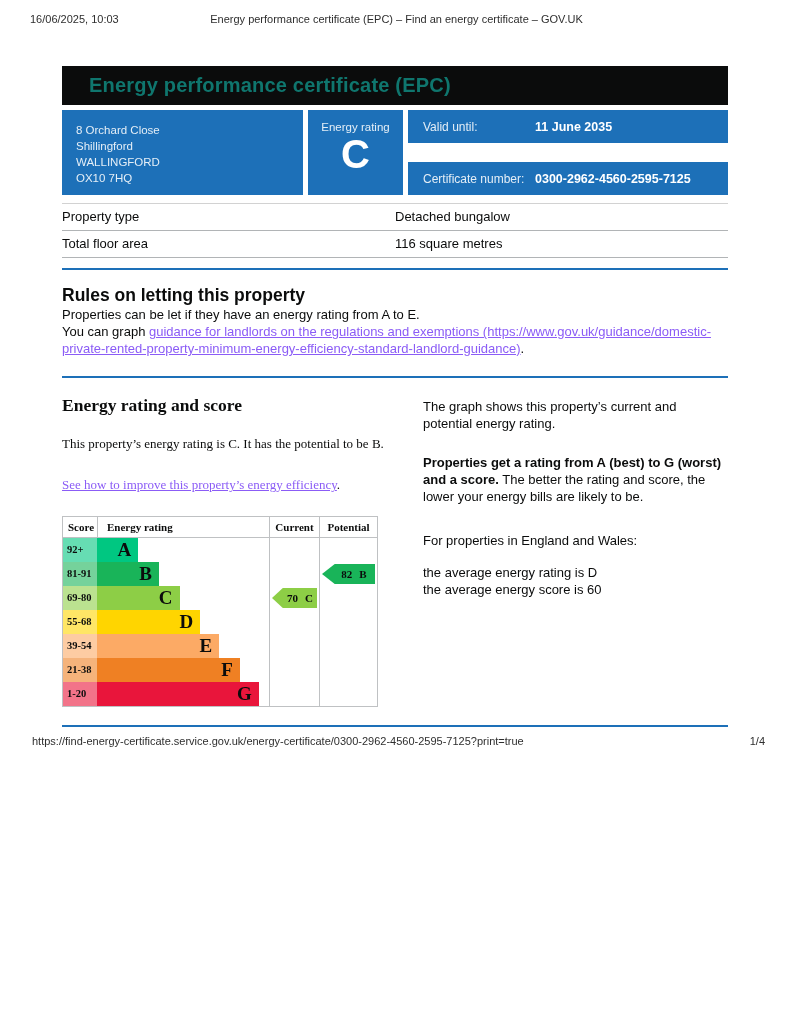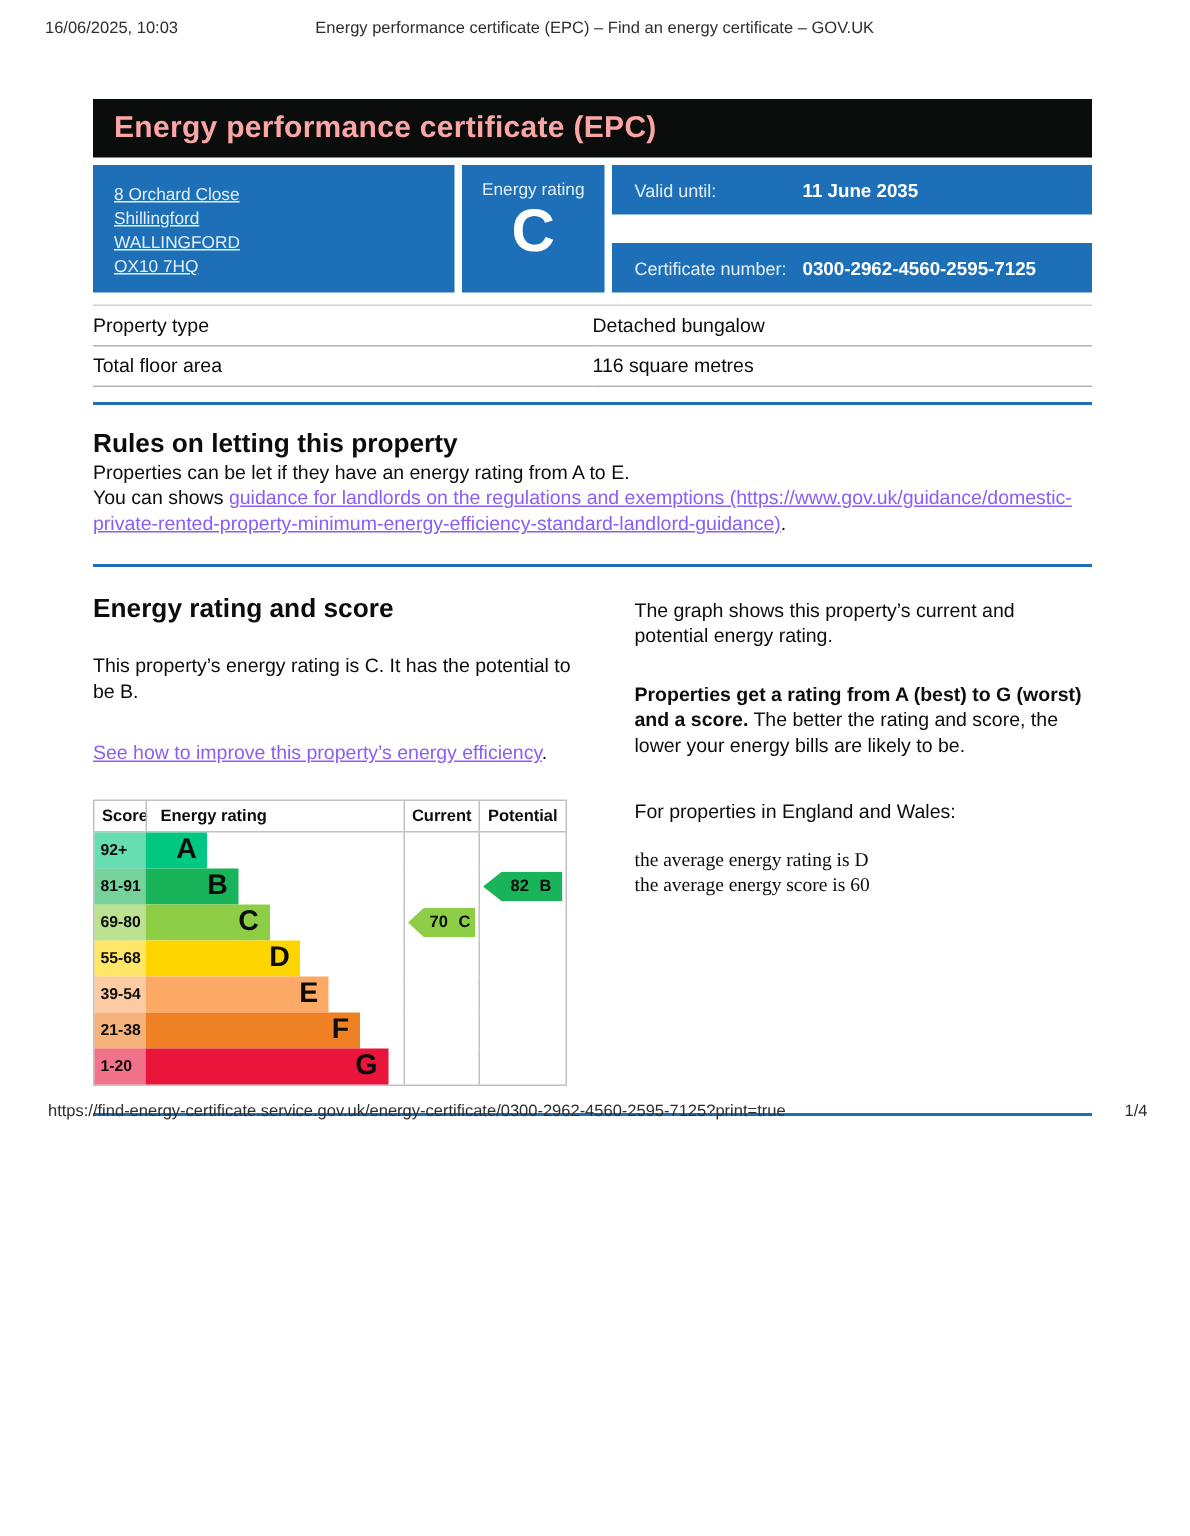--- a/index.html
+++ b/index.html
@@ -10,26 +10,26 @@
   
   .meta-row { position: absolute; top: 13px; left: 0; right: 0; height: 14px; font-size: 11px; color: #2e2e2e; }
   .meta-date { position: absolute; left: 30px; top: 0; }
   .meta-title { display: block; text-align: center; }
   .footer-row { position: absolute; bottom: 16px; left: 32px; right: 28px; display: flex; justify-content: space-between; font-size: 11px; color: #2e2e2e; }
 
   .content { position: absolute; top: 66px; left: 62px; width: 666px; }
 
   
   .banner { background: #0b0c0c; height: 39px; display: flex; align-items: center; padding-left: 14px; }
-  .banner h1 { margin: 0; color: #fca5a5; font-size: 20px; font-weight: bold; letter-spacing: .2px; }
+  .banner h1 { margin: 13px; color: #0f766e; font-size: 20px; font-weight: bold; letter-spacing: .2px; }
 
   
   .head-boxes { display: flex; gap: 5px; margin-top: 5px; height: 85px; }
   .bluebox { background: #1d70b8; color: #fff; }
-  .address-box { width: 241px; padding: 12px 14px; font-size: 11.5px; line-height: 16px; color: rgba(255,255,255,.88); text-decoration: underline; }
+  .address-box { width: 241px; padding: 12px 14px; font-size: 11.5px; line-height: 16px; color: rgba(255,255,255,.88); }
   .rating-box { width: 95px; text-align: center; }
   .rating-label { font-size: 11.5px; margin-top: 11px; color: rgba(255,255,255,.88); }
   .rating-letter { font-size: 40px; font-weight: bold; line-height: 40px; margin-top: 1px; color: #fff; }
   .right-col { flex: 1; display: flex; flex-direction: column; gap: 19px; }
   .kv { flex: 1; display: flex; align-items: center; padding-left: 15px; }
   .kv-label { width: 112px; font-size: 12px; color: rgba(255,255,255,.88); }
   .kv-value { font-weight: bold; font-size: 12.5px; }
 
   
   table.summary { width: 100%; border-collapse: collapse; margin-top: 8px; font-size: 13px; border-top: 1px solid #d2d2d2; }
@@ -38,28 +38,28 @@
 
   .divider { height: 2px; background: #1d70b8; margin-top: 10px; }
 
   h2.section { font-size: 17.5px; line-height: 21px; font-weight: bold; margin: 15px 0 0; }
   p.body { font-size: 13px; line-height: 17px; margin: 0; }
   .mt18 { margin-top: 18px; }
   .mt17 { margin-top: 17px; }
   a.link { color: #8b5cf6; text-decoration: underline; cursor: pointer; }
 
   .two-col { display: flex; margin-top: 17px; align-items: flex-start; }
-  .col-left { width: 334px; }
+  .col-left { width: 334px; font-family: Liberation Serif, serif; }
   .col-right { width: 305px; margin-left: 27px; }
   .col-left .para1 { margin-top: 19px; }
   .col-left .link-para { margin-top: 24px; }
   .col-right .rp1 { margin-top: 3px; }
   .col-right .rp2 { margin-top: 22px; }
   .col-right .rp3 { margin-top: 27px; }
-  .col-right .rp4 { margin-top: 15px; font-family: Liberation Serif, serif; }
+  .col-right .rp4 { margin-top: 15px; }
 
   
   .chart { margin-top: 23px; width: 316px; display: grid; grid-template-columns: 34px 172px 50px 58px; grid-template-rows: 21px repeat(7, 24px); border: 1px solid #bfc1c3; background: #fff; }
   .hdr { font-size: 11px; font-weight: bold; line-height: 20px; border-bottom: 1px solid #bfc1c3; white-space: nowrap; }
   .hdr-score { padding-left: 5px; }
   .hdr-rating { padding-left: 9px; border-left: 1px solid #bfc1c3; }
   .hdr-cur, .hdr-pot { text-align: center; border-left: 1px solid #bfc1c3; }
   .score-cell { font-size: 10.5px; font-weight: bold; line-height: 24px; padding-left: 4px; white-space: nowrap; }
   .bar-cell { position: relative; }
   .bar { height: 24px; display: flex; align-items: center; justify-content: flex-end; padding-right: 7px; font-size: 19px; font-weight: bold; color: #0b0c0c; }
@@ -118,21 +118,21 @@
             <td>Total floor area</td>
             <td class="val">116 square metres</td>
           </tr>
         </tbody>
     </table>
 
     <div class="divider"></div>
 
     <h2 class="section">Rules on letting this property</h2>
     <p class="body mt18">Properties can be let if they have an energy rating from A to E.</p>
-    <p class="body mt17"><span>You can shows </span><a class="link">guidance for landlords on the regulations and exemptions (https://www.gov.uk/guidance/domestic-private-rented-property-minimum-energy-efficiency-standard-landlord-guidance)</a><span>.</span></p>
+    <p class="body mt17"><span>You can graph </span><a class="link">guidance for landlords on the regulations and exemptions (https://www.gov.uk/guidance/domestic-private-rented-property-minimum-energy-efficiency-standard-landlord-guidance)</a><span>.</span></p>
 
     <div class="divider" style="margin-top:19px"></div>
 
     <div class="two-col">
       <div class="col-left">
         <h2 class="section" style="margin-top:0">Energy rating and score</h2>
         <p class="body para1">This property’s energy rating is C. It has the potential to be B.</p>
         <p class="body link-para"><a class="link">See how to improve this property’s energy efficiency</a><span>.</span></p>
         <div class="chart" id="epc-chart">
             <div class="hdr hdr-score">Score</div>

